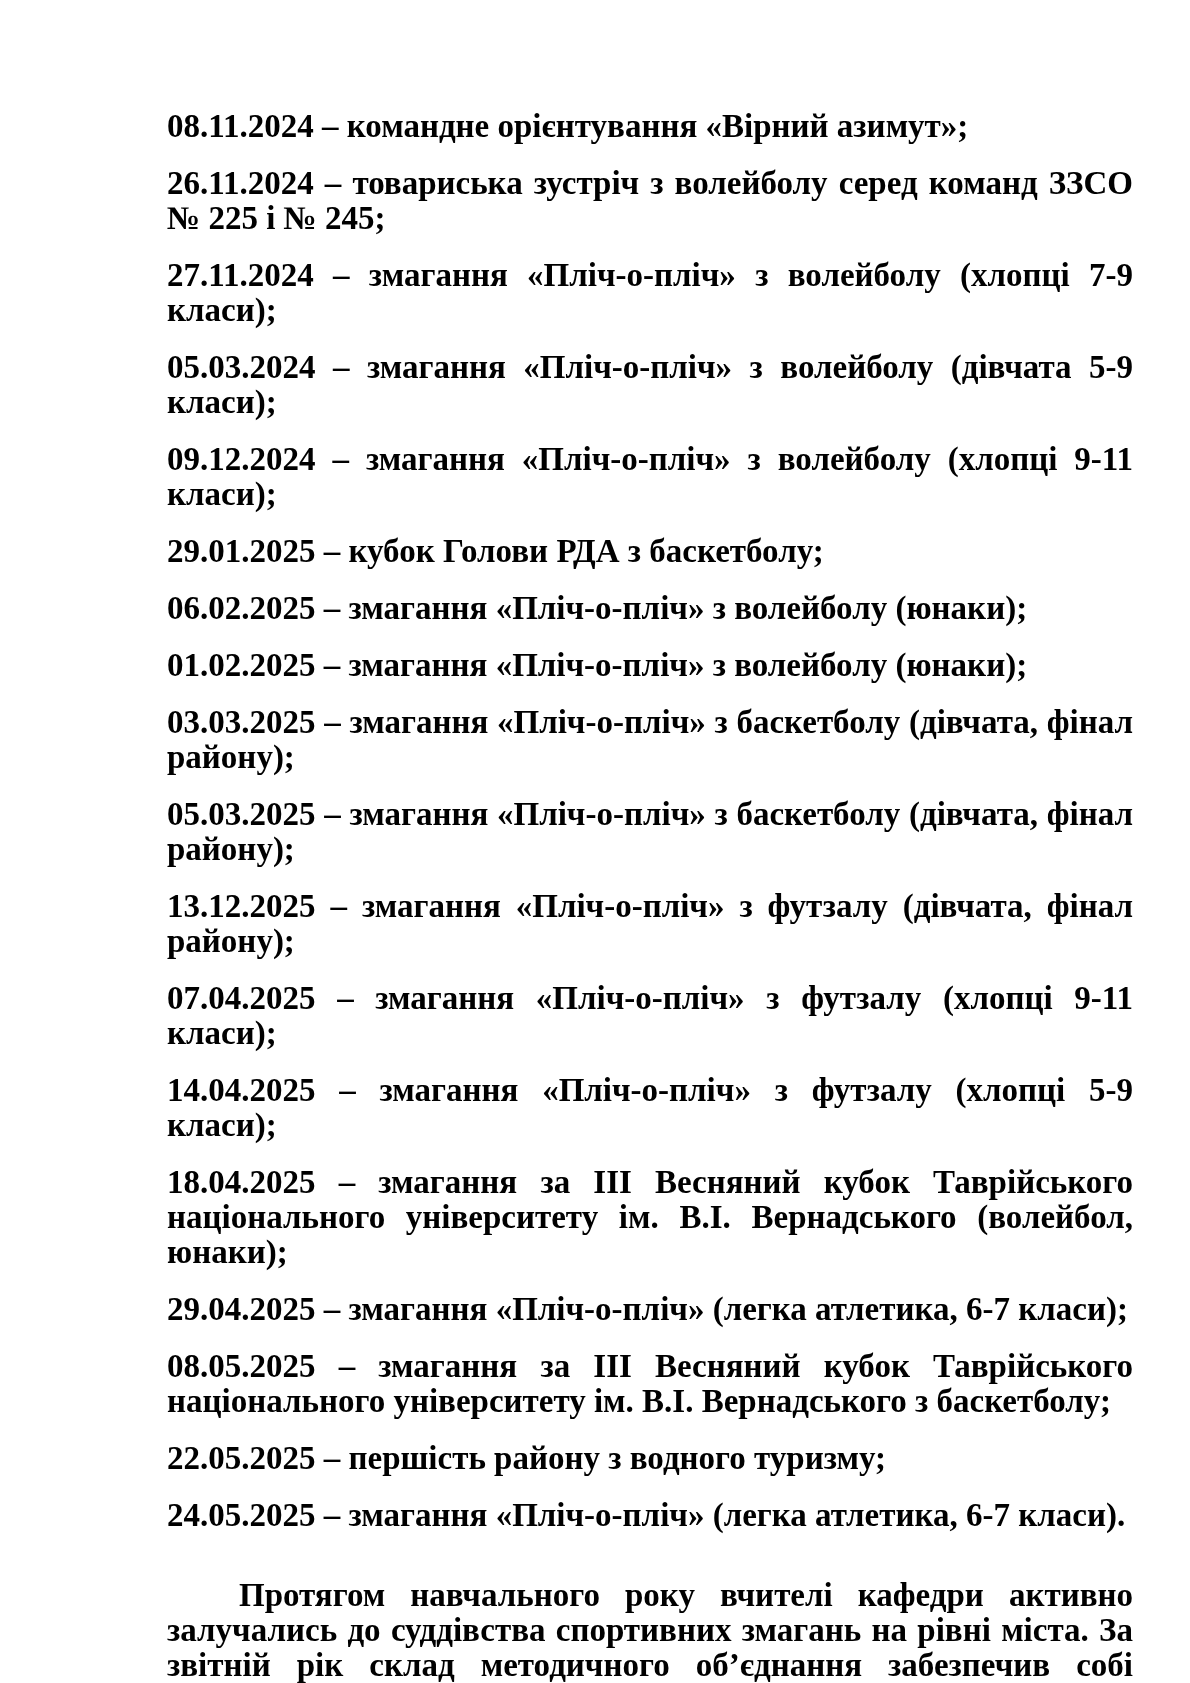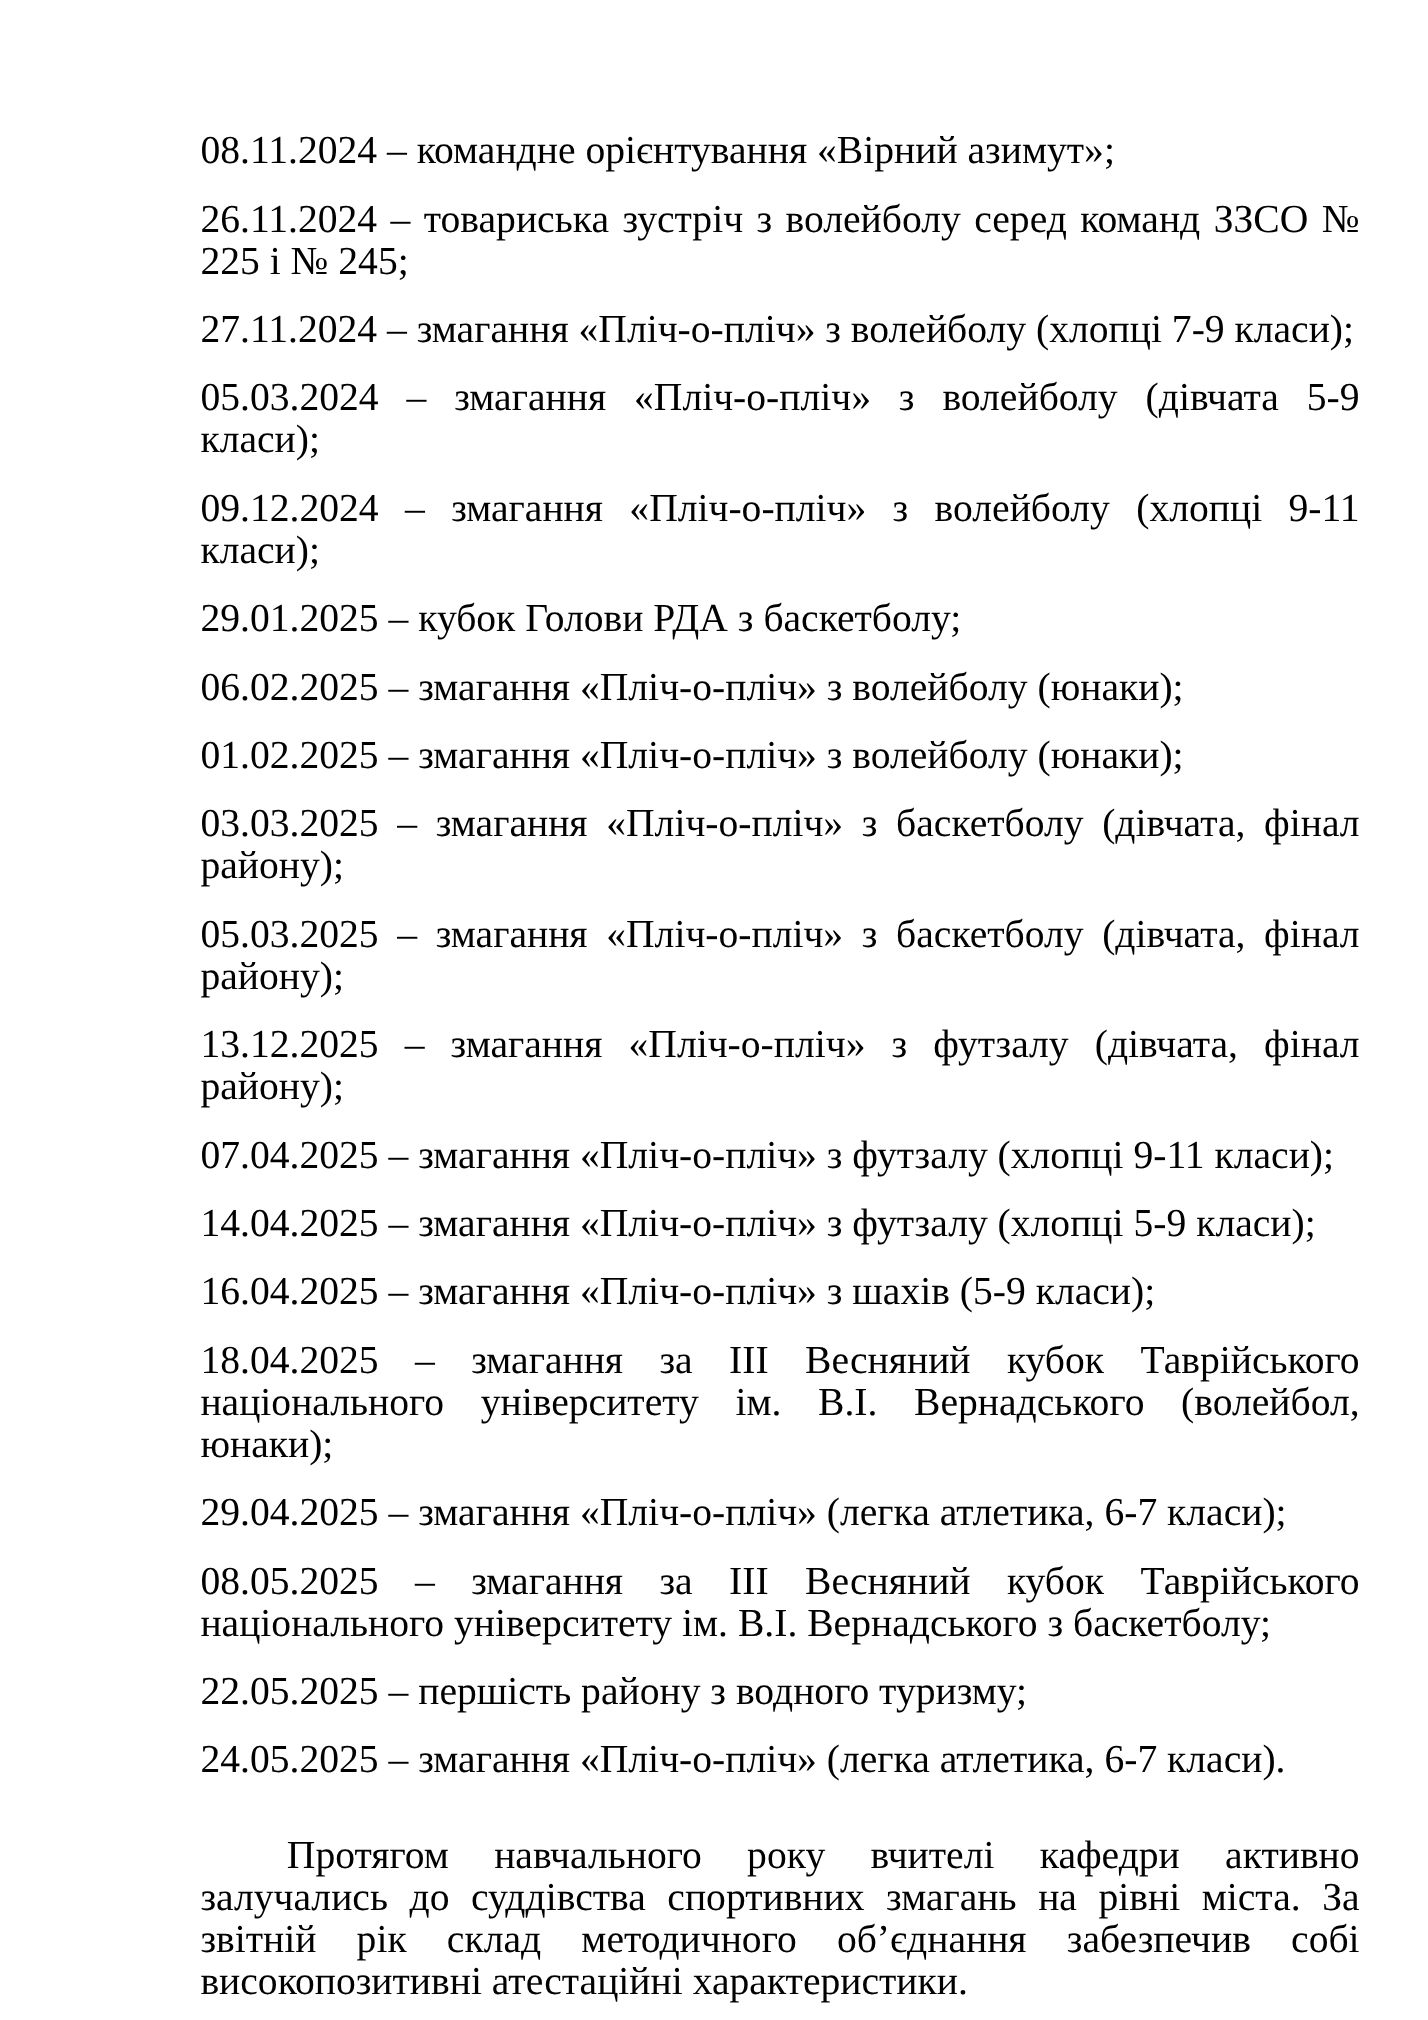--- a/index.html
+++ b/index.html
@@ -16,20 +16,21 @@
     color: #000000;
     font-family: "Liberation Serif", "DejaVu Serif", serif;
     font-size: 33px;
     padding: 109px 57px 60px 167px;
     overflow: hidden;
   }
   .para {
     margin: 0 0 22px 0;
     line-height: 35px;
     text-align: justify;
+    font-weight: bold;
   }
   .event-date { white-space: nowrap; }
   .closing { text-indent: 72px; margin-top: 45px; }
   .motto {
     text-indent: 53px;
     text-align: left;
   }
 </style>
 </head>
 <body>
@@ -56,21 +57,20 @@
     <p class="para"><span class="event-date">03.03.2025</span> <span>–</span> <span>змагання «Пліч-о-пліч» з баскетболу (дівчата, фінал району);</span></p>
 
     <p class="para"><span class="event-date">05.03.2025</span> <span>–</span> <span>змагання «Пліч-о-пліч» з баскетболу (дівчата, фінал району);</span></p>
 
     <p class="para"><span class="event-date">13.12.2025</span> <span>–</span> <span>змагання «Пліч-о-пліч» з футзалу (дівчата, фінал району);</span></p>
 
     <p class="para"><span class="event-date">07.04.2025</span> <span>–</span> <span>змагання «Пліч-о-пліч» з футзалу (хлопці 9-11 класи);</span></p>
 
     <p class="para"><span class="event-date">14.04.2025</span> <span>–</span> <span>змагання «Пліч-о-пліч» з футзалу (хлопці 5-9 класи);</span></p>
 
-    <p class="para"><span class="event-date">16.04.2025</span> <span>–</span> <span>змагання «Пліч-о-пліч» з шахів (5-9 класи);</span></p>
 
     <p class="para"><span class="event-date">18.04.2025</span> <span>–</span> <span>змагання за ІІІ Весняний кубок Таврійського національного університету ім. В.І. Вернадського (волейбол, юнаки);</span></p>
 
     <p class="para"><span class="event-date">29.04.2025</span> <span>–</span> <span>змагання «Пліч-о-пліч» (легка атлетика, 6-7 класи);</span></p>
 
     <p class="para"><span class="event-date">08.05.2025</span> <span>–</span> <span>змагання за ІІІ Весняний кубок Таврійського національного університету ім. В.І. Вернадського з баскетболу;</span></p>
 
     <p class="para"><span class="event-date">22.05.2025</span> <span>–</span> <span>першість району з водного туризму;</span></p>
 
     <p class="para"><span class="event-date">24.05.2025</span> <span>–</span> <span>змагання «Пліч-о-пліч» (легка атлетика, 6-7 класи).</span></p>

